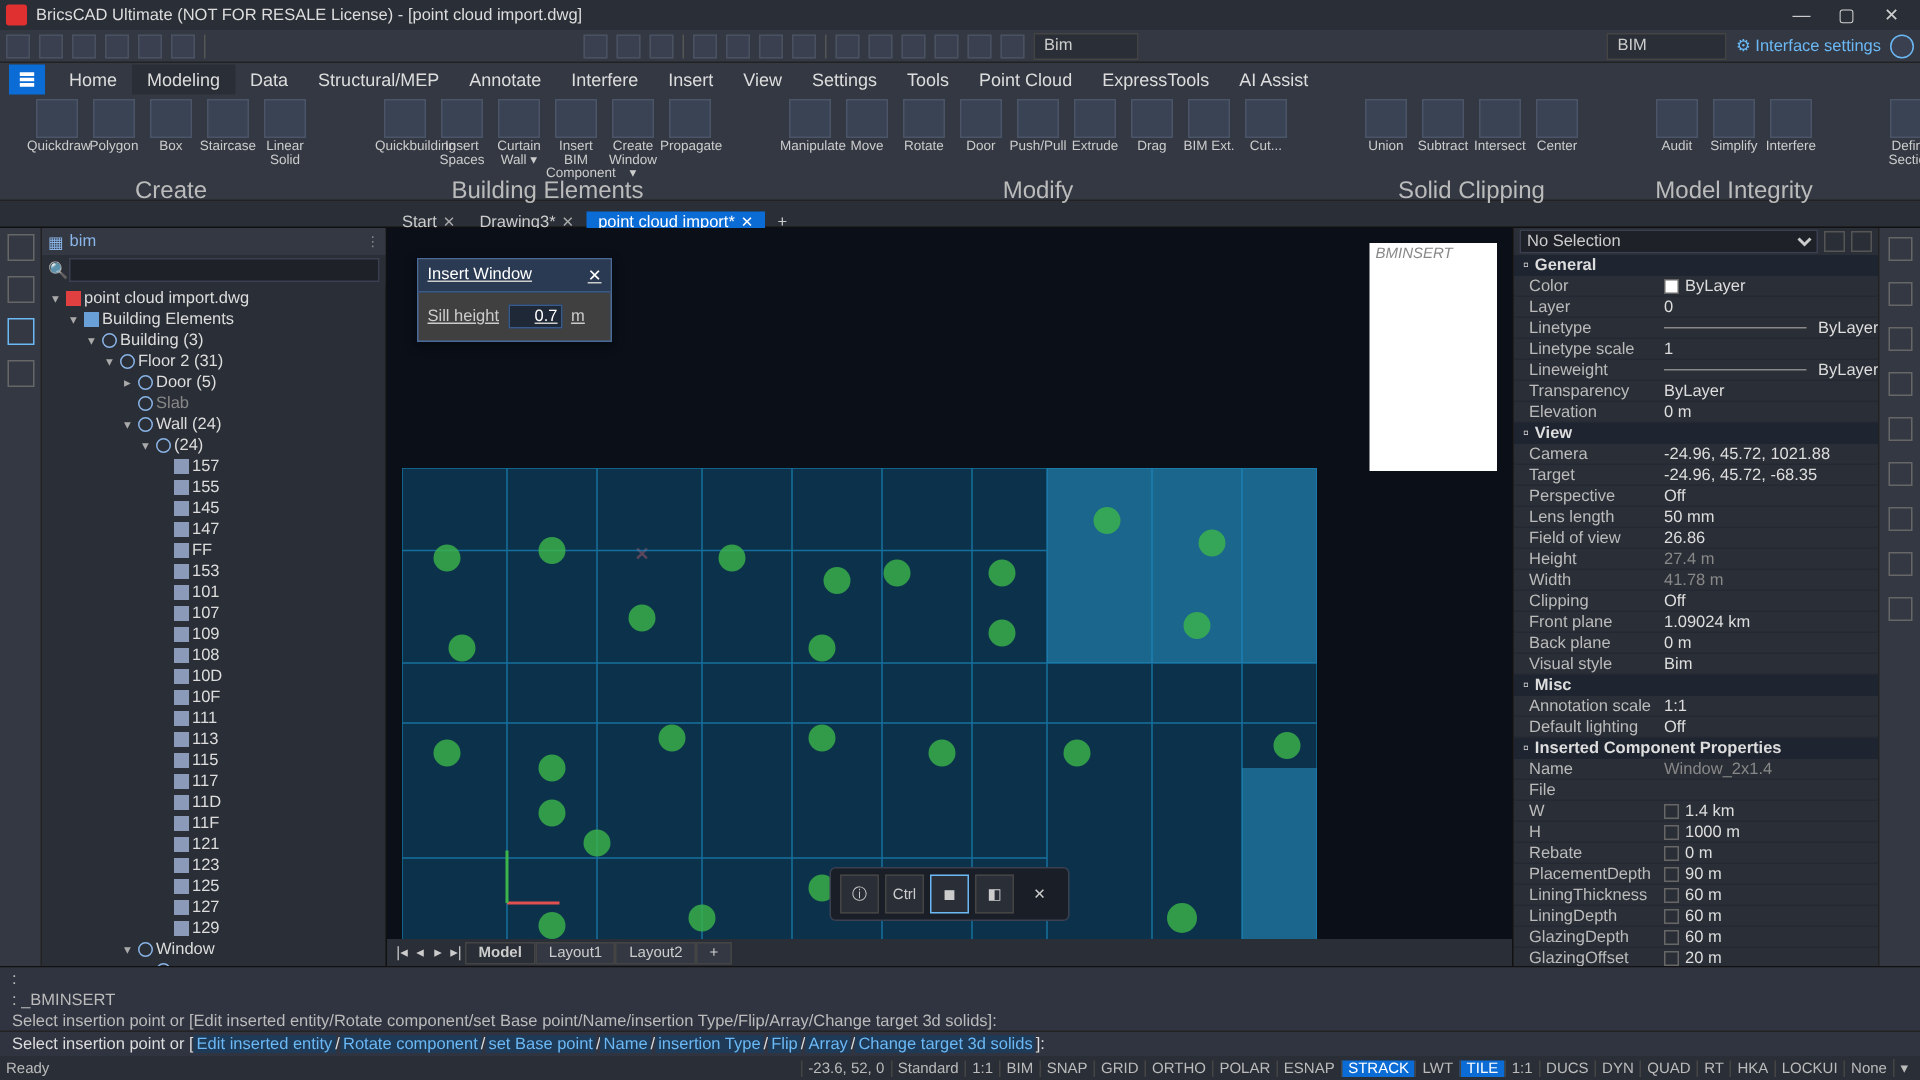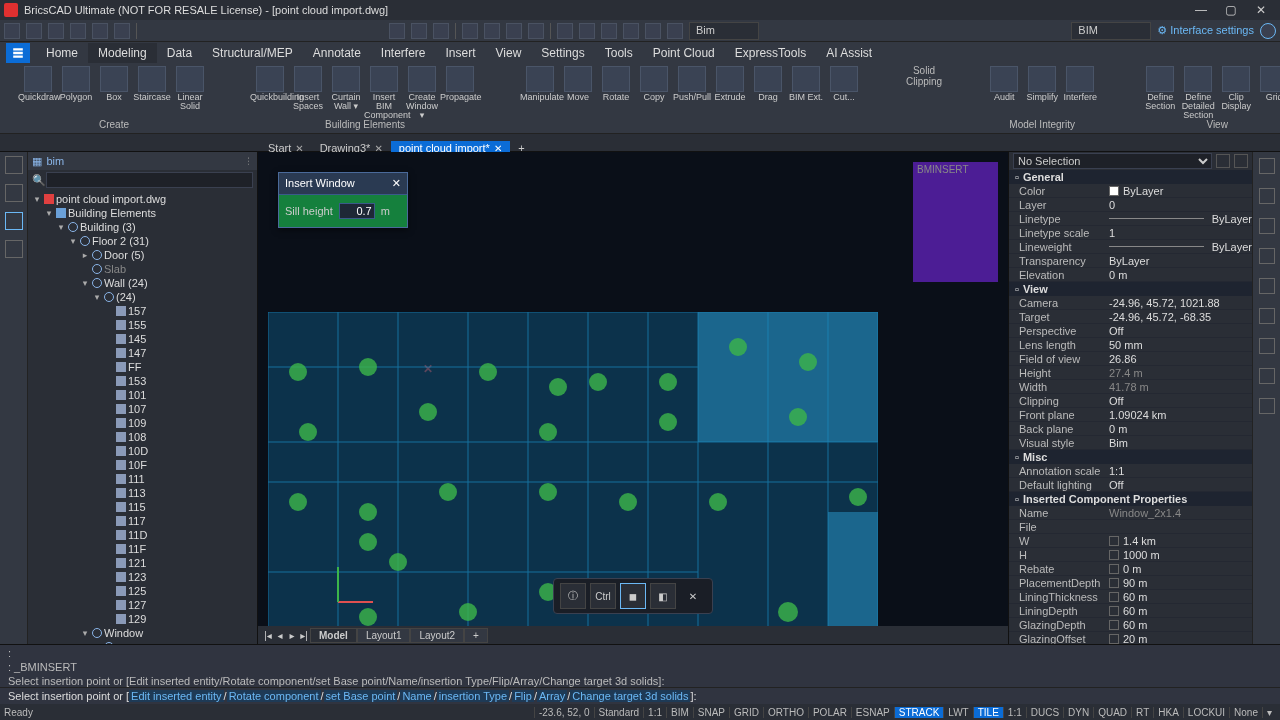--- a/index.html
+++ b/index.html
@@ -22,21 +22,21 @@
 .menubar { height: 22px; background: #333842; display: flex; align-items: center; padding: 0 0; }
 .appbtn { width: 24px; height: 20px; background: #0b6cd6; margin: 0 6px; display: flex; align-items:center; justify-content:center; }
 .appbtn svg { width:12px; height:12px; fill:#fff;}
 .menu-item { padding: 3px 10px; font-size: 12px; color: #ddd; }
 .menu-item.active { background: #2a2e36; }
 
 
 .ribbon { height: 70px; background: #333842; display: flex; border-bottom: 1px solid #222; }
 .ribbon-group { display:flex; flex-direction:column; align-items:center; padding: 0 20px;}
 .ribbon-group-content { display:flex; gap:2px; height:54px; align-items:flex-start;}
-.ribbon-group-label { font-size:10px; color:#bbb; height:14px; width:100%; text-align:center; border-top:1px solid transparent;}
+.ribbon-group-label { font-size:16px; color:#bbb; height:14px; width:100%; text-align:center; border-top:1px solid transparent;}
 .rbutton { width: 36px; display:flex; flex-direction:column; align-items:center; gap:1px; padding-top:2px;}
 .rbutton .ricon { width:28px; height:26px; background:#3a4354; border:1px solid #4a5568; }
 .rbutton .rlabel { font-size:9px; color:#ccc; text-align:center; line-height:1; max-width:40px;}
 .vsep { width:1px; background:#4a4f5a; height:54px; margin:0 2px;}
 
 
 .doctabs { height: 18px; background: #2a2e36; display:flex; align-items:center; padding-left:260px; border-bottom:1px solid #111; font-size:11px;}
 .doctab { padding: 1px 8px; color:#ccc; display:flex; align-items:flex-end; gap:4px;margin-top:11px;}
 .doctab.active { background:#0b6cd6; color:#fff;}
 .doctab .close { color:#aaa; font-size:10px;}
@@ -57,25 +57,25 @@
 .tree-row .ico { width:10px; height:10px; }
 .ico-dwg{background:#e04040;}
 .ico-fold{background:#6aa0d8;}
 .ico-circ{width:8px;height:8px;border-radius:50%;border:1px solid #8ab5e8;}
 .ico-cube{background:#8a9ab8;}
 .indent0{padding-left:0;} .indent1{padding-left:12px;} .indent2{padding-left:24px;} .indent3{padding-left:36px;} .indent4{padding-left:48px;} .indent5{padding-left:60px;} .indent6{padding-left:72px;}
 
 
 .viewport { flex:1; background:#0a0f18; position:relative; overflow:hidden;}
 .floorplan { position:absolute; left:10px; top:160px; width:610px; height:340px; }
-.dialog { position:absolute; left:20px; top:20px; width:130px; background:#15803d; border:1px solid #4a6a9a; box-shadow:0 2px 6px rgba(0,0,0,.5);}
+.dialog { position:absolute; left:20px; top:20px; width:130px; background:#404040; border:1px solid #4a6a9a; box-shadow:0 2px 6px rgba(0,0,0,.5);text-decoration:underline;}
 .dialog-title { background:#2a3a52; color:#fff; padding:4px 6px; font-size:11px; display:flex; justify-content:space-between; border-bottom:1px solid #3a5a8a;}
 .dialog-body { padding:8px 6px; display:flex; align-items:center; gap:6px; font-size:11px;}
 .dialog-body input { width:36px; background:#1e2836; border:1px solid #3a5a8a; color:#fff; text-align:right; padding:1px 2px; font-size:11px;}
-.preview-box { position:absolute; right:10px; top:10px; width:85px; height:120px; background:#4c1d95;}
+.preview-box { position:absolute; right:10px; top:10px; width:85px; height:152px; background:#ffffff;font-style:italic;}
 .preview-box .cap{font-size:10px; color:#888; padding:2px 4px;}
 
 .tool-floater { position:absolute; left:50%; bottom:30px; transform:translateX(-50%); background:#1a1e26; border:1px solid #3a4050; border-radius:4px; display:flex; gap:4px; padding:4px 6px; align-items:center;}
 .tool-floater .tb{width:26px;height:26px;background:#2a2e36;border:1px solid #444;display:flex;align-items:center;justify-content:center;font-size:10px;color:#ccc;}
 .tool-floater .tb.active{border-color:#6bb8f5;}
 
 .layout-tabs { position:absolute; left:0; bottom:0; height:18px; background:#2a2e36; width:100%; display:flex; align-items:center; font-size:10px; padding-left:4px; gap:0;}
 .layout-tabs .ltab{padding:1px 8px; border:1px solid #444; background:#333842;}
 .layout-tabs .ltab.active{background:#2a2e36; font-weight:bold;}
 .layout-tabs .navb{width:12px;text-align:center;color:#ccc;}
@@ -245,21 +245,21 @@
         <div class="rbutton">
           <div class="ricon"></div>
           <div class="rlabel">Move</div>
         </div>
         <div class="rbutton">
           <div class="ricon"></div>
           <div class="rlabel">Rotate</div>
         </div>
         <div class="rbutton">
           <div class="ricon"></div>
-          <div class="rlabel">Copy</div>
+          <div class="rlabel">Door</div>
         </div>
         <div class="rbutton">
           <div class="ricon"></div>
           <div class="rlabel">Push/Pull</div>
         </div>
         <div class="rbutton">
           <div class="ricon"></div>
           <div class="rlabel">Extrude</div>
         </div>
         <div class="rbutton">
@@ -268,23 +268,42 @@
         </div>
         <div class="rbutton">
           <div class="ricon"></div>
           <div class="rlabel">BIM Ext.</div>
         </div>
         <div class="rbutton">
           <div class="ricon"></div>
           <div class="rlabel">Cut...</div>
         </div>
       </div>
+      <div class="ribbon-group-label">Modify</div>
     </div>
     <div class="vsep"></div>
     <div class="ribbon-group">
+      <div class="ribbon-group-content">
+        <div class="rbutton">
+          <div class="ricon"></div>
+          <div class="rlabel">Union</div>
+        </div>
+        <div class="rbutton">
+          <div class="ricon"></div>
+          <div class="rlabel">Subtract</div>
+        </div>
+        <div class="rbutton">
+          <div class="ricon"></div>
+          <div class="rlabel">Intersect</div>
+        </div>
+        <div class="rbutton">
+          <div class="ricon"></div>
+          <div class="rlabel">Center</div>
+        </div>
+      </div>
       <div class="ribbon-group-label">Solid Clipping</div>
     </div>
     <div class="vsep"></div>
     <div class="ribbon-group">
       <div class="ribbon-group-content">
         <div class="rbutton">
           <div class="ricon"></div>
           <div class="rlabel">Audit</div>
         </div>
         <div class="rbutton">

